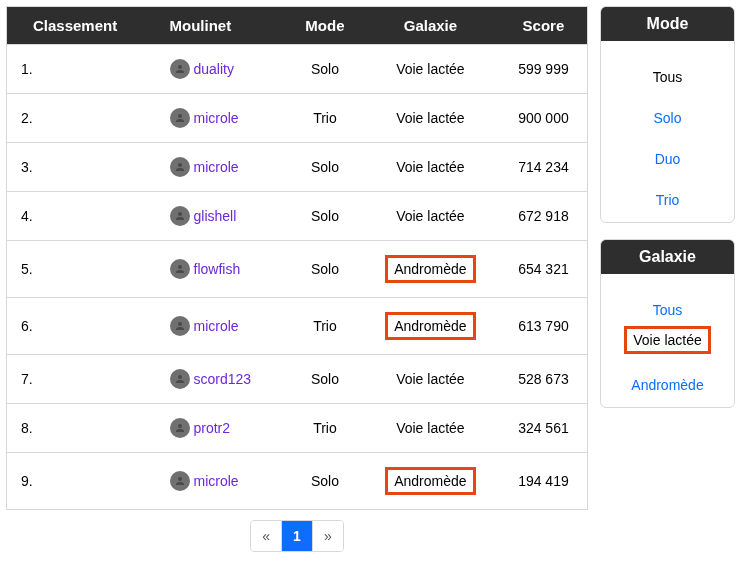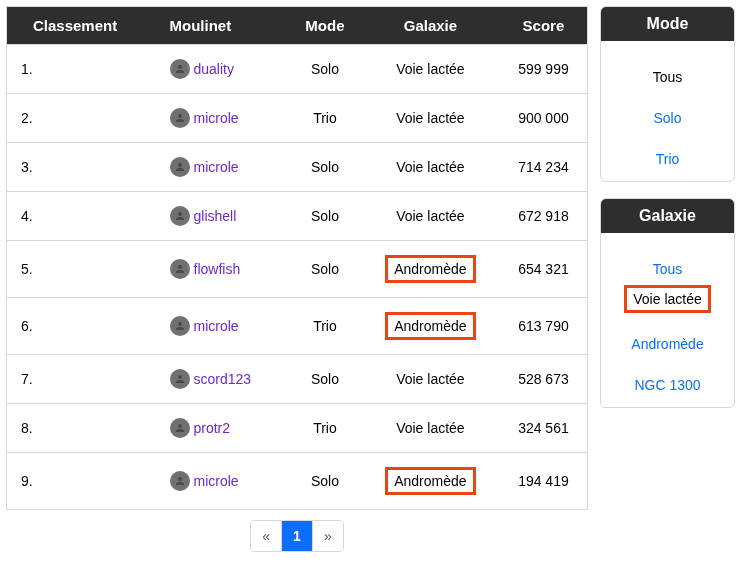--- a/index.html
+++ b/index.html
@@ -161,33 +161,33 @@
     <div class="filter-box">
       <div class="filter-head">Mode</div>
       <div class="filter-body" id="filter-mode-body">
           <div>
             <a href="#" class="filter-item selected-plain">Tous</a>
           </div>
           <div>
             <a href="#" class="filter-item">Solo</a>
           </div>
           <div>
+            <a href="#" class="filter-item">Duo</a>
+          </div>
+          <div>
             <a href="#" class="filter-item">Trio</a>
           </div>
         </div>
     </div>
     <div class="filter-box">
       <div class="filter-head">Galaxie</div>
       <div class="filter-body" id="filter-galaxy-body">
           <div>
             <a href="#" class="filter-item">Tous</a>
           </div>
           <div><a href="#" class="filter-item selected-hl">Voie lactée</a></div>
           <div>
             <a href="#" class="filter-item">Andromède</a>
           </div>
-          <div>
-            <a href="#" class="filter-item">NGC 1300</a>
-          </div>
         </div>
     </div>
   </div>
 </div>
 
 </body></html>

